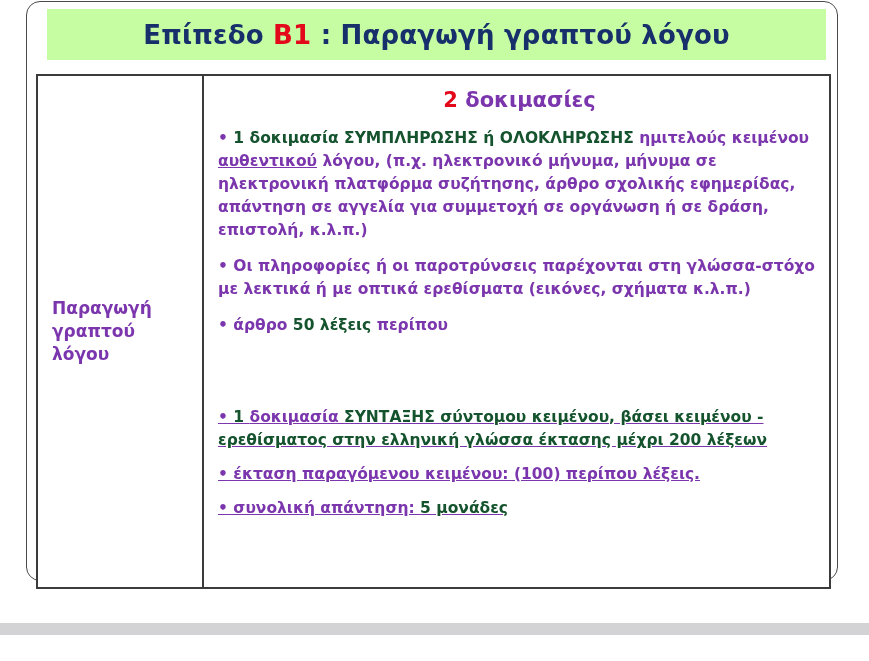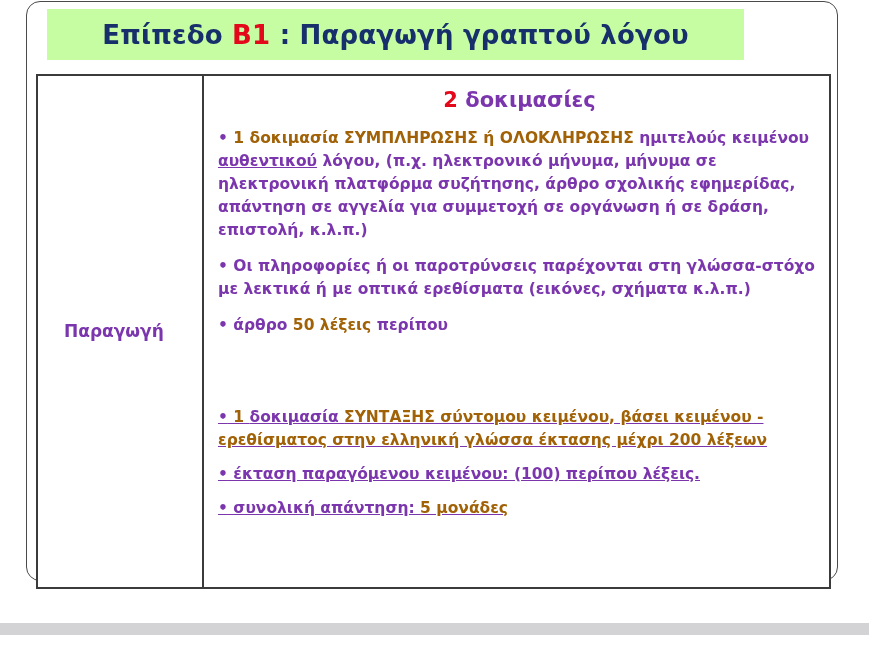--- a/index.html
+++ b/index.html
@@ -27,21 +27,21 @@
     border-radius: 14px;
     background: #ffffff;
     box-sizing: border-box;
   }
 
   
   #title-banner {
     position: absolute;
     left: 47px;
     top: 9px;
-    width: 697px;
+    width: 779px;
     height: 51px;
     background: #c6fca2;
     display: flex;
     align-items: center;
     justify-content: center;
     box-sizing: border-box;
   }
   #title-text {
     font-size: 26px;
     font-weight: bold;
@@ -66,21 +66,21 @@
     display: flex;
     background: #ffffff;
   }
   #left-cell {
     width: 166px;
     flex: 0 0 166px;
     border-right: 2px solid #3b3b3b;
     box-sizing: border-box;
     display: flex;
     align-items: center;
-    padding: 0 12px 0 26px;
+    padding: 0 12px 0 14px;
   }
   #left-cell-label {
     color: #7b36ad;
     font-size: 17px;
     font-weight: bold;
     line-height: 1.35;
   }
   #right-cell {
     flex: 1 1 auto;
     box-sizing: border-box;
@@ -107,21 +107,21 @@
     line-height: 1.48;
     color: #7b36ad;
     margin: 0 0 13px 0;
     padding-left: 6px;
     text-indent: 0;
   }
   .bullet .dot {
     color: #7b36ad;
     font-weight: bold;
   }
-  .red { color: #a16207; margin-top: 32px; }
+  .red { color: #14532d; margin-top: 32px; }
   .purple { color: #7b36ad; margin-top: 19px; }
   .uline { text-decoration: underline; }
   .tight { margin-bottom: 11px; text-decoration: underline; }
   .spacer-gap { height: 42px; }
 
   
   #bottom-band {
     position: absolute;
     left: 0;
     top: 623px;
@@ -139,20 +139,21 @@
   <div id="title-text">
     <span>Επίπεδο </span><span class="lvl">B1</span><span> : Παραγωγή γραπτού λόγου</span>
   </div>
 </div>
 
 <div id="spec-table">
 
   <div id="left-cell">
     <div id="left-cell-label">
       <span>Παραγωγή</span><br>
+      <span>γραπτού λόγου</span>
     </div>
   </div>
 
   <div id="right-cell">
     <div id="section-heading">
       <span class="num">2</span><span> δοκιμασίες</span>
     </div>
 
     <div class="bullet-group" id="bullet-group-1">
         <p class="bullet"><span class="dot">•</span><span class="red"> 1 δοκιμασία ΣΥΜΠΛΗΡΩΣΗΣ ή ΟΛΟΚΛΗΡΩΣΗΣ </span><span class="purple">ημιτελούς κειμένου </span><span class="purple uline">αυθεντικού</span><span class="purple"> λόγου, (π.χ. ηλεκτρονικό μήνυμα, μήνυμα σε ηλεκτρονική πλατφόρμα συζήτησης, άρθρο σχολικής εφημερίδας, απάντηση σε αγγελία για συμμετοχή σε οργάνωση ή σε δράση, επιστολή, κ.λ.π.)</span></p>

